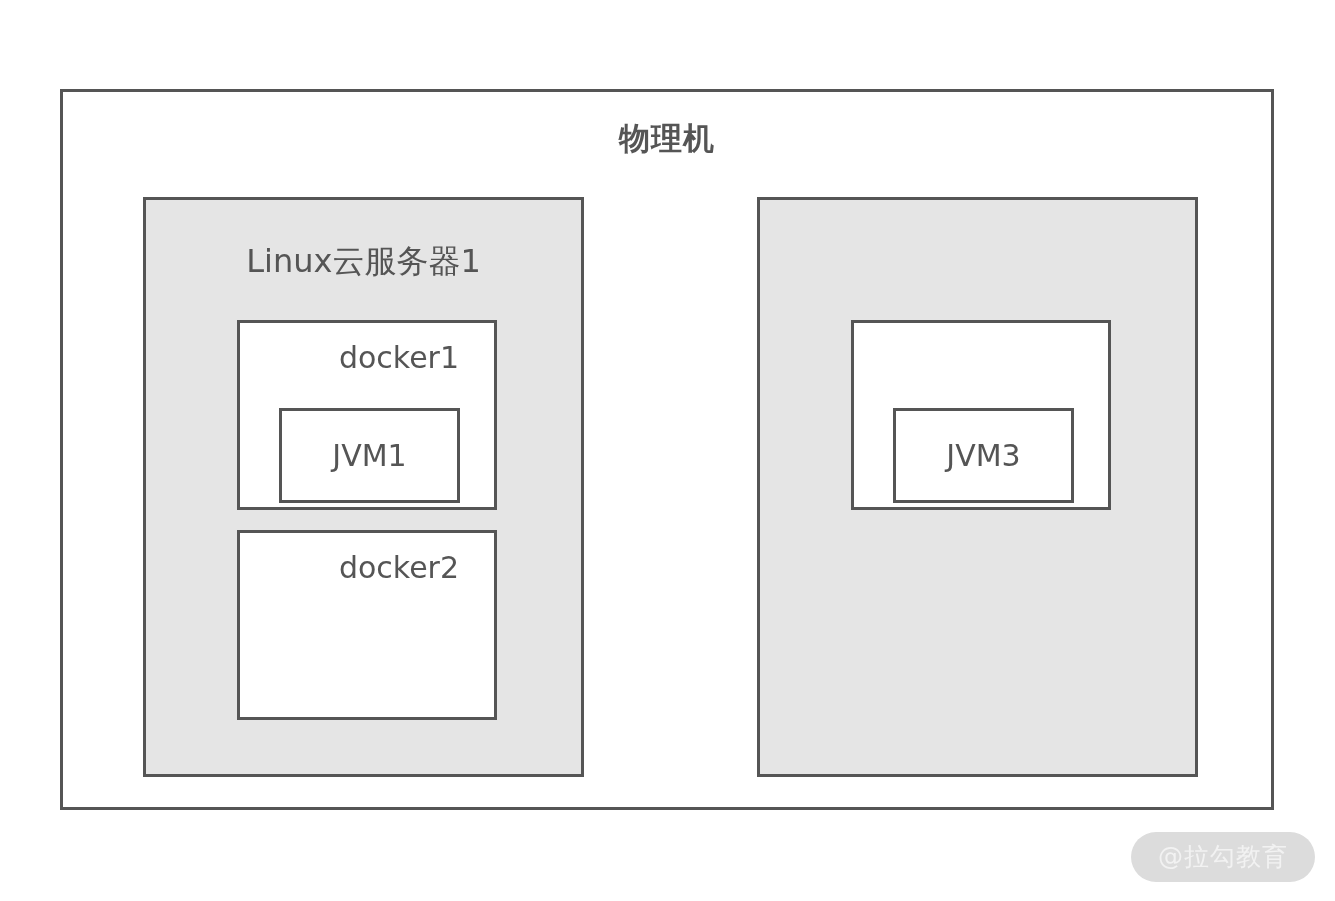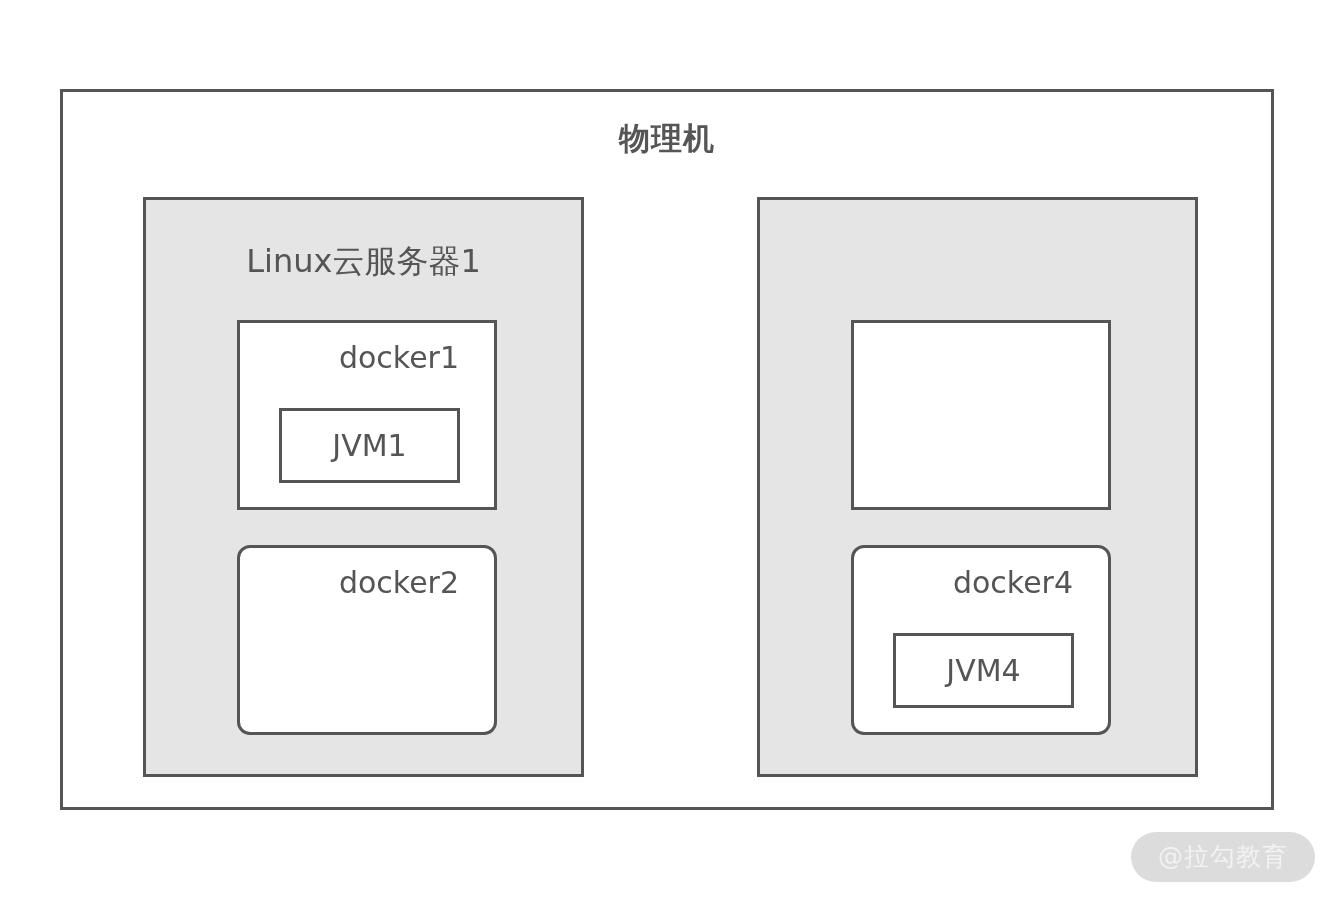--- a/index.html
+++ b/index.html
@@ -78,41 +78,41 @@
   .docker {
     position: absolute;
     left: 91px;
     width: 260px;
     height: 190px;
     box-sizing: border-box;
     border: 3px solid #555555;
     background: #ffffff;
   }
   .docker-top { top: 120px; }
-  .docker-bottom { top: 345px; border-radius: 13px; }
+  .docker-bottom { top: 330px; }
 
   .docker-title {
     position: absolute;
     left: 0;
     top: 16px;
     width: 100%;
     text-align: center;
     font-size: 30px;
     color: #555555;
     line-height: 38px;
     margin-left: 32px;
   }
 
   
   .jvm {
     position: absolute;
     left: 39px;
     top: 85px;
     width: 181px;
-    height: 75px;
+    height: 95px;
     box-sizing: border-box;
     border: 3px solid #555555;
     background: #ffffff;
     display: flex;
     align-items: center;
     justify-content: center;
   }
 
   .jvm-title {
     font-size: 30px;
@@ -160,28 +160,25 @@
       </div>
 
       <div class="docker docker-bottom">
         <div class="docker-title">docker2</div>
       </div>
     </div>
 
     <div class="server server-2">
 
       <div class="docker docker-top">
+        <div class="jvm">
+          <span class="jvm-title">JVM3</span>
+        </div>
       </div>
 
-      <div class="docker docker-bottom">
-        <div class="docker-title">docker4</div>
-        <div class="jvm">
-          <span class="jvm-title">JVM4</span>
-        </div>
-      </div>
     </div>
 
   </div>
 
   <div class="watermark">
     <span class="watermark-text">@拉勾教育</span>
   </div>
 
 </div>
 

